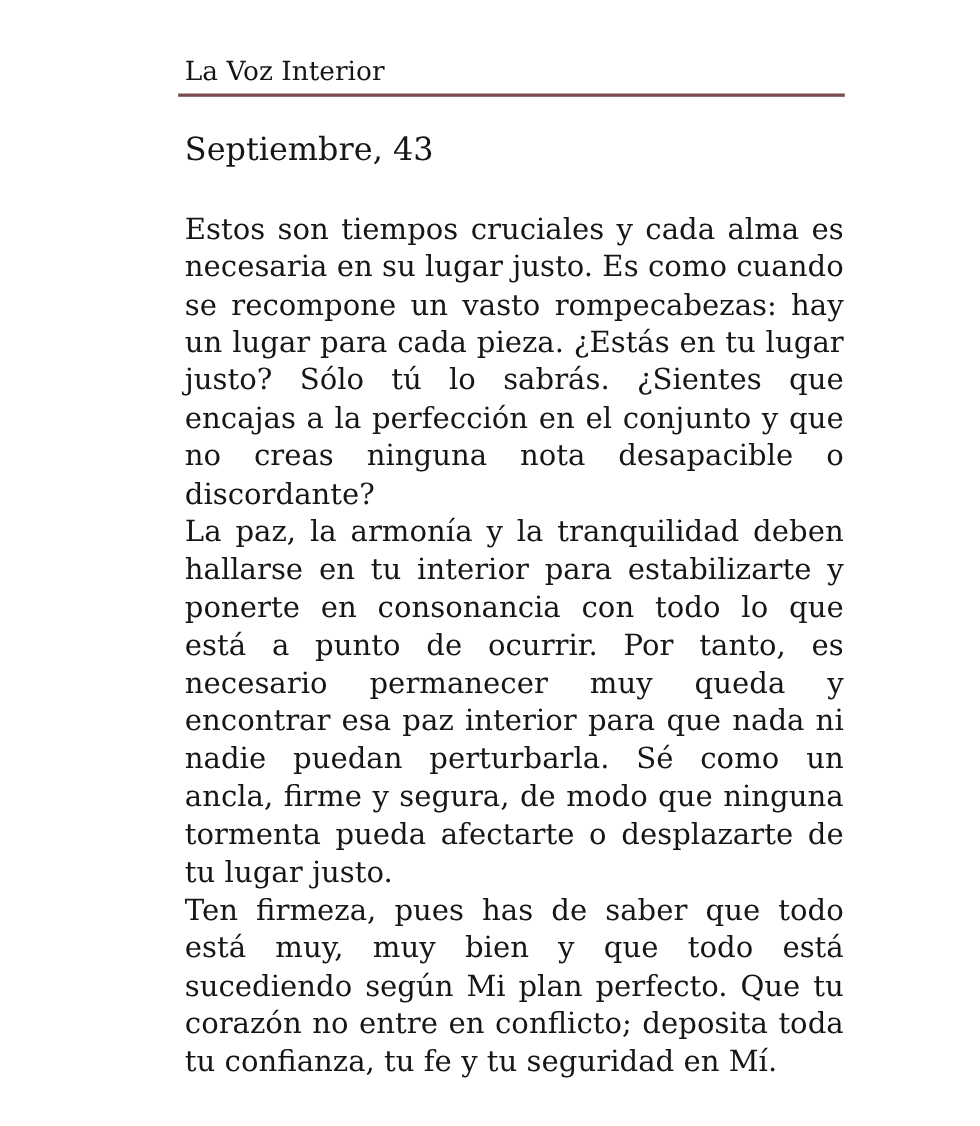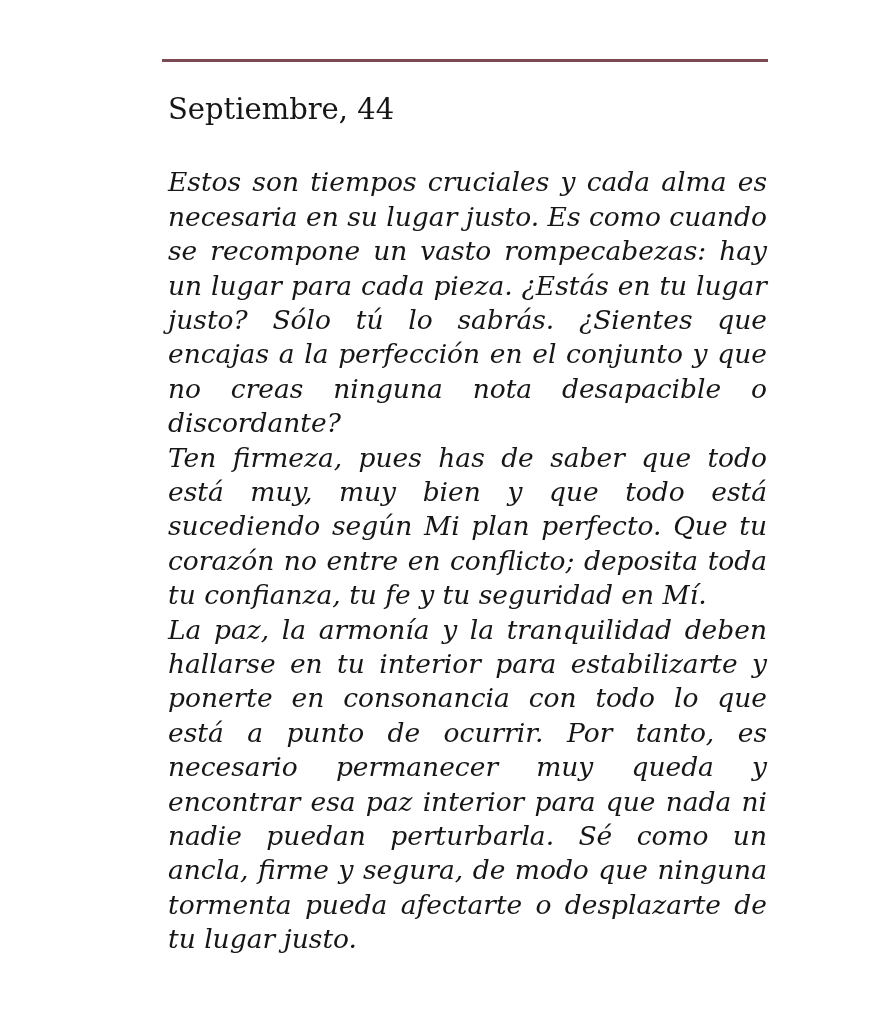--- a/index.html
+++ b/index.html
@@ -27,34 +27,34 @@
     font-size:29px;font-weight:normal;line-height:1.15;
   }
   .body-text{margin-top:39px;padding:0 1px 0 6px;}
   .body-text p{
     margin:0;
     font-size:26.5px;
     line-height:34.4px;
     text-align:justify;
     text-justify:inter-word;
     hyphens:none;
-    font-style:italic;
   }
 </style>
 </head>
 <body>
 
 <div class="page">
   <div class="content">
 
     <div class="page-header">
+      <span>La Voz Interior</span>
     </div>
 
-    <h1 class="date-heading">Septiembre, 44</h1>
+    <h1 class="date-heading">Septiembre, 43</h1>
 
     <div class="body-text">
       <p>Estos son tiempos cruciales y cada alma es necesaria en su lugar justo. Es como cuando se recompone un vasto rompecabezas: hay un lugar para cada pieza. ¿Estás en tu lugar justo? Sólo tú lo sabrás. ¿Sientes que encajas a la perfección en el conjunto y que no creas ninguna nota desapacible o discordante?</p>
+      <p>La paz, la armonía y la tranquilidad deben hallarse en tu interior para estabilizarte y ponerte en consonancia con todo lo que está a punto de ocurrir. Por tanto, es necesario permanecer muy queda y encontrar esa paz interior para que nada ni nadie puedan perturbarla. Sé como un ancla, firme y segura, de modo que ninguna tormenta pueda afectarte o desplazarte de tu lugar justo.</p>
       <p>Ten firmeza, pues has de saber que todo está muy, muy bien y que todo está sucediendo según Mi plan perfecto. Que tu corazón no entre en conflicto; deposita toda tu confianza, tu fe y tu seguridad en Mí.</p>
-      <p>La paz, la armonía y la tranquilidad deben hallarse en tu interior para estabilizarte y ponerte en consonancia con todo lo que está a punto de ocurrir. Por tanto, es necesario permanecer muy queda y encontrar esa paz interior para que nada ni nadie puedan perturbarla. Sé como un ancla, firme y segura, de modo que ninguna tormenta pueda afectarte o desplazarte de tu lugar justo.</p>
     </div>
 
   </div>
 </div>
 
 </body></html>

